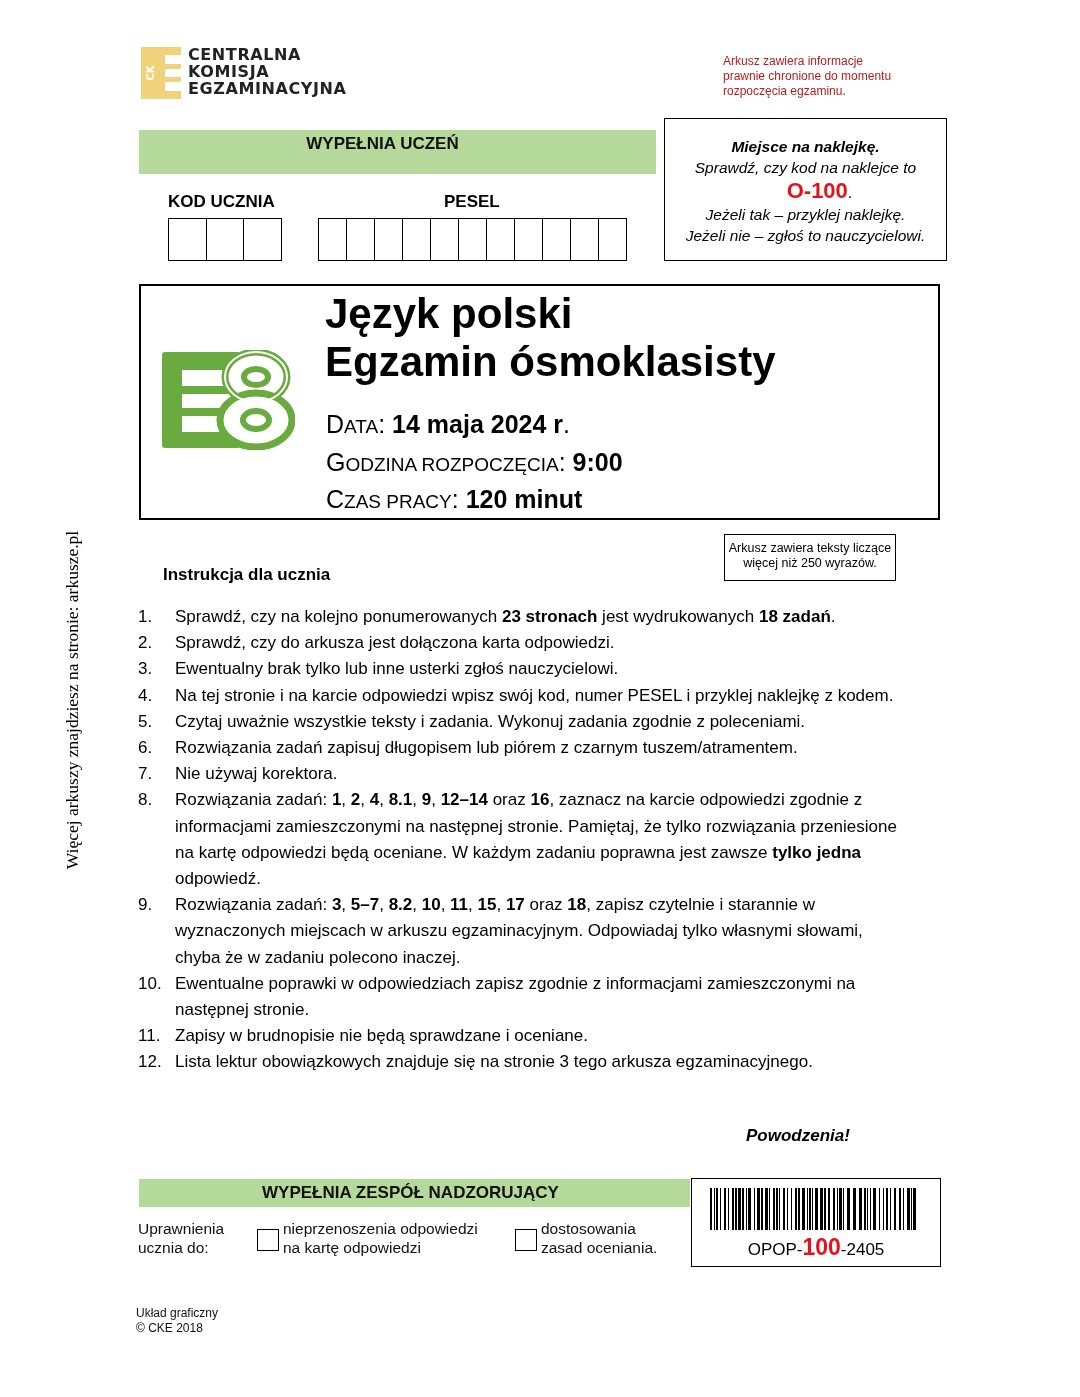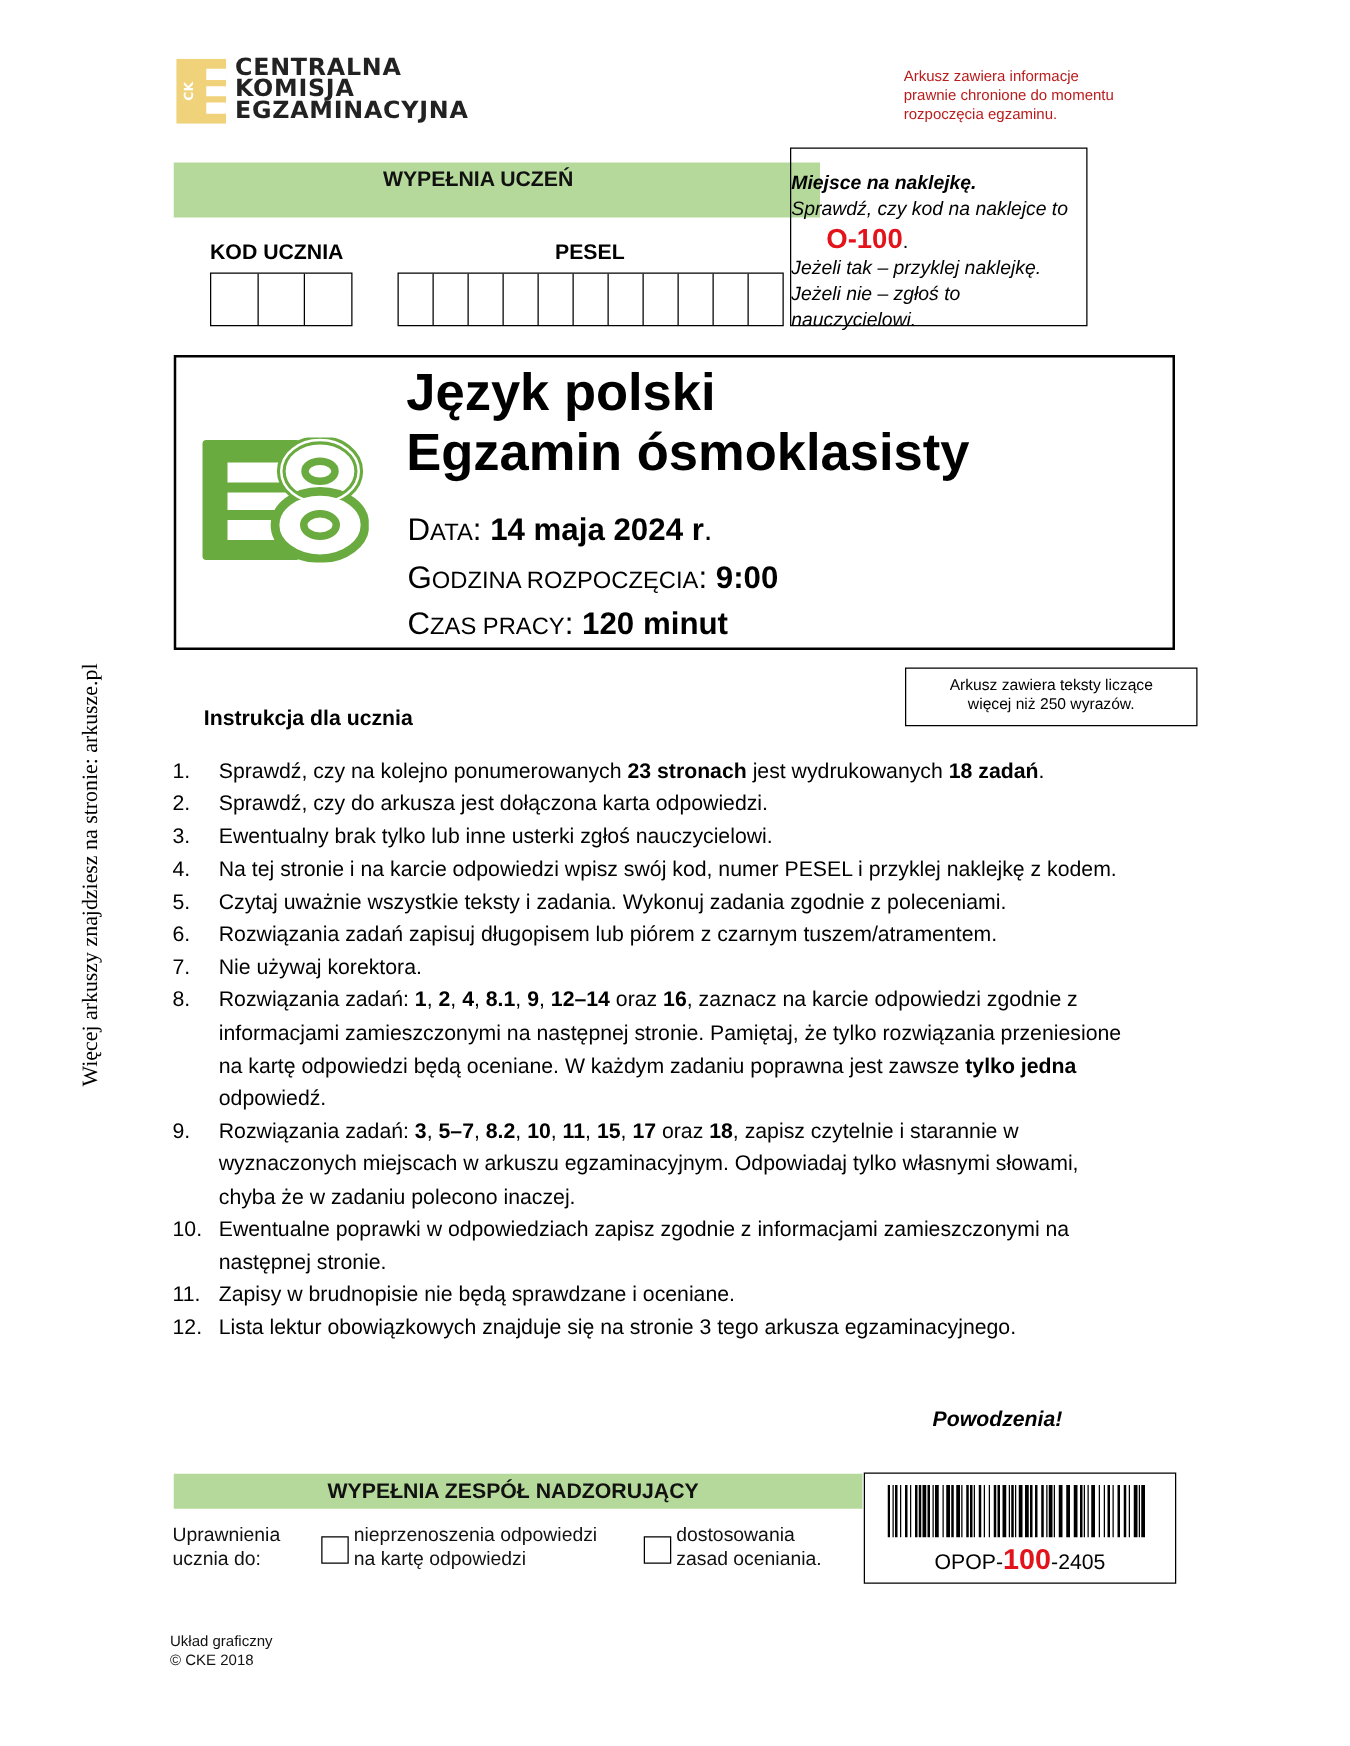--- a/index.html
+++ b/index.html
@@ -1,57 +1,57 @@
 <!DOCTYPE html>
 <html><head>
 <meta charset="utf-8">
 <style>
   html, body { margin:0; padding:0; background:#ffffff; }
   body { width:1080px; height:1397px; position:relative; overflow:hidden; font-family:"Liberation Sans", sans-serif; color:#000; }
   .abs { position:absolute; }
 
   
   .cke-logo { left:141px; top:47px; width:40px; height:52px; }
-  .cke-name { left:188px; top:46px; font-family:"DejaVu Sans", sans-serif; font-weight:bold; font-size:19px; line-height:17px; letter-spacing:0.6px; color:#222; }
+  .cke-name { left:188px; top:46px; font-family:"DejaVu Sans", sans-serif; font-weight:bold; font-size:16px; line-height:17px; letter-spacing:0.6px; color:#222; }
 
   .legal-note { left:723px; top:54px; font-size:12px; line-height:15px; color:#b91c1c; }
 
   
   .band { background:#b5d99a; font-weight:bold; font-size:17px; color:#111; text-align:center; }
   .band-uczen { left:139px; top:118px; width:517px; height:44px; line-height:28px;margin-top:12px; }
   .band-uczen span { display:inline-block; margin-left:-30px; }
 
   .label-kod { left:168px; top:192px; font-weight:bold; font-size:17px; }
   .label-pesel { left:444px; top:192px; font-weight:bold; font-size:17px; }
 
   .boxes { display:flex; border:1.5px solid #000; height:41px; }
   .boxes div { border-right:1.5px solid #000; width:36.5px; }
   .boxes div:last-child { border-right:none; }
   .kod-boxes { left:168px; top:218px; }
   .pesel-boxes { left:318px; top:218px; }
   .pesel-boxes div { width:27px; }
 
-  .sticker { left:632px; top:118px; width:238px; height:143px; border:1.5px solid #000; text-align:left; font-style:italic; font-size:15.5px; line-height:21px; box-sizing:border-box; padding-top:17px; }
+  .sticker { left:664px; top:118px; width:283px; height:143px; border:1.5px solid #000; text-align:center; font-style:italic; font-size:15.5px; line-height:21px; box-sizing:border-box; padding-top:17px; }
   .sticker .title { font-weight:bold; }
   .sticker .code { font-style:normal; font-weight:bold; font-size:22px; color:#e3131b; line-height:26px;margin-left:28px; }
   .sticker .code-dot { font-style:normal; font-size:16px; color:#000; }
 
   
   .title-box { left:139px; top:284px; width:801px; height:236px; border:2.5px solid #000; box-sizing:border-box; }
   .e8 { left:160px; top:350px; width:135px; height:100px; }
   .exam-title { left:325px; top:290px; font-weight:bold; font-size:42px; line-height:48px; }
   .meta-line { left:326px; font-size:25px; }
   .meta-line .sc { font-size:25px; }
   .meta-line .sc-small { font-size:19px; }
   .meta-line b { font-weight:bold; }
   .meta-1 { top:410px; }
   .meta-2 { top:448px; }
   .meta-3 { top:485px; }
 
-  .words-note { left:724px; top:534px; width:234px; height:47px; border:1.5px solid #000; box-sizing:border-box; text-align:center; font-size:12.5px; line-height:15px; padding-top:6px; }
+  .words-note { left:724px; top:534px; width:172px; height:47px; border:1.5px solid #000; box-sizing:border-box; text-align:center; font-size:12.5px; line-height:15px; padding-top:6px; }
 
   .instr-title { left:163px; top:565px; font-weight:bold; font-size:17px; }
 
   .instr-list { left:138px; top:604px; width:760px; font-size:17px; line-height:26.2px; }
   .instr-item { display:flex; }
   .instr-item .num { width:37px; flex-shrink:0; }
   .instr-item .txt { flex:1; }
 
   .good-luck { left:746px; top:1126px; font-weight:bold; font-style:italic; font-size:17px; }
 

